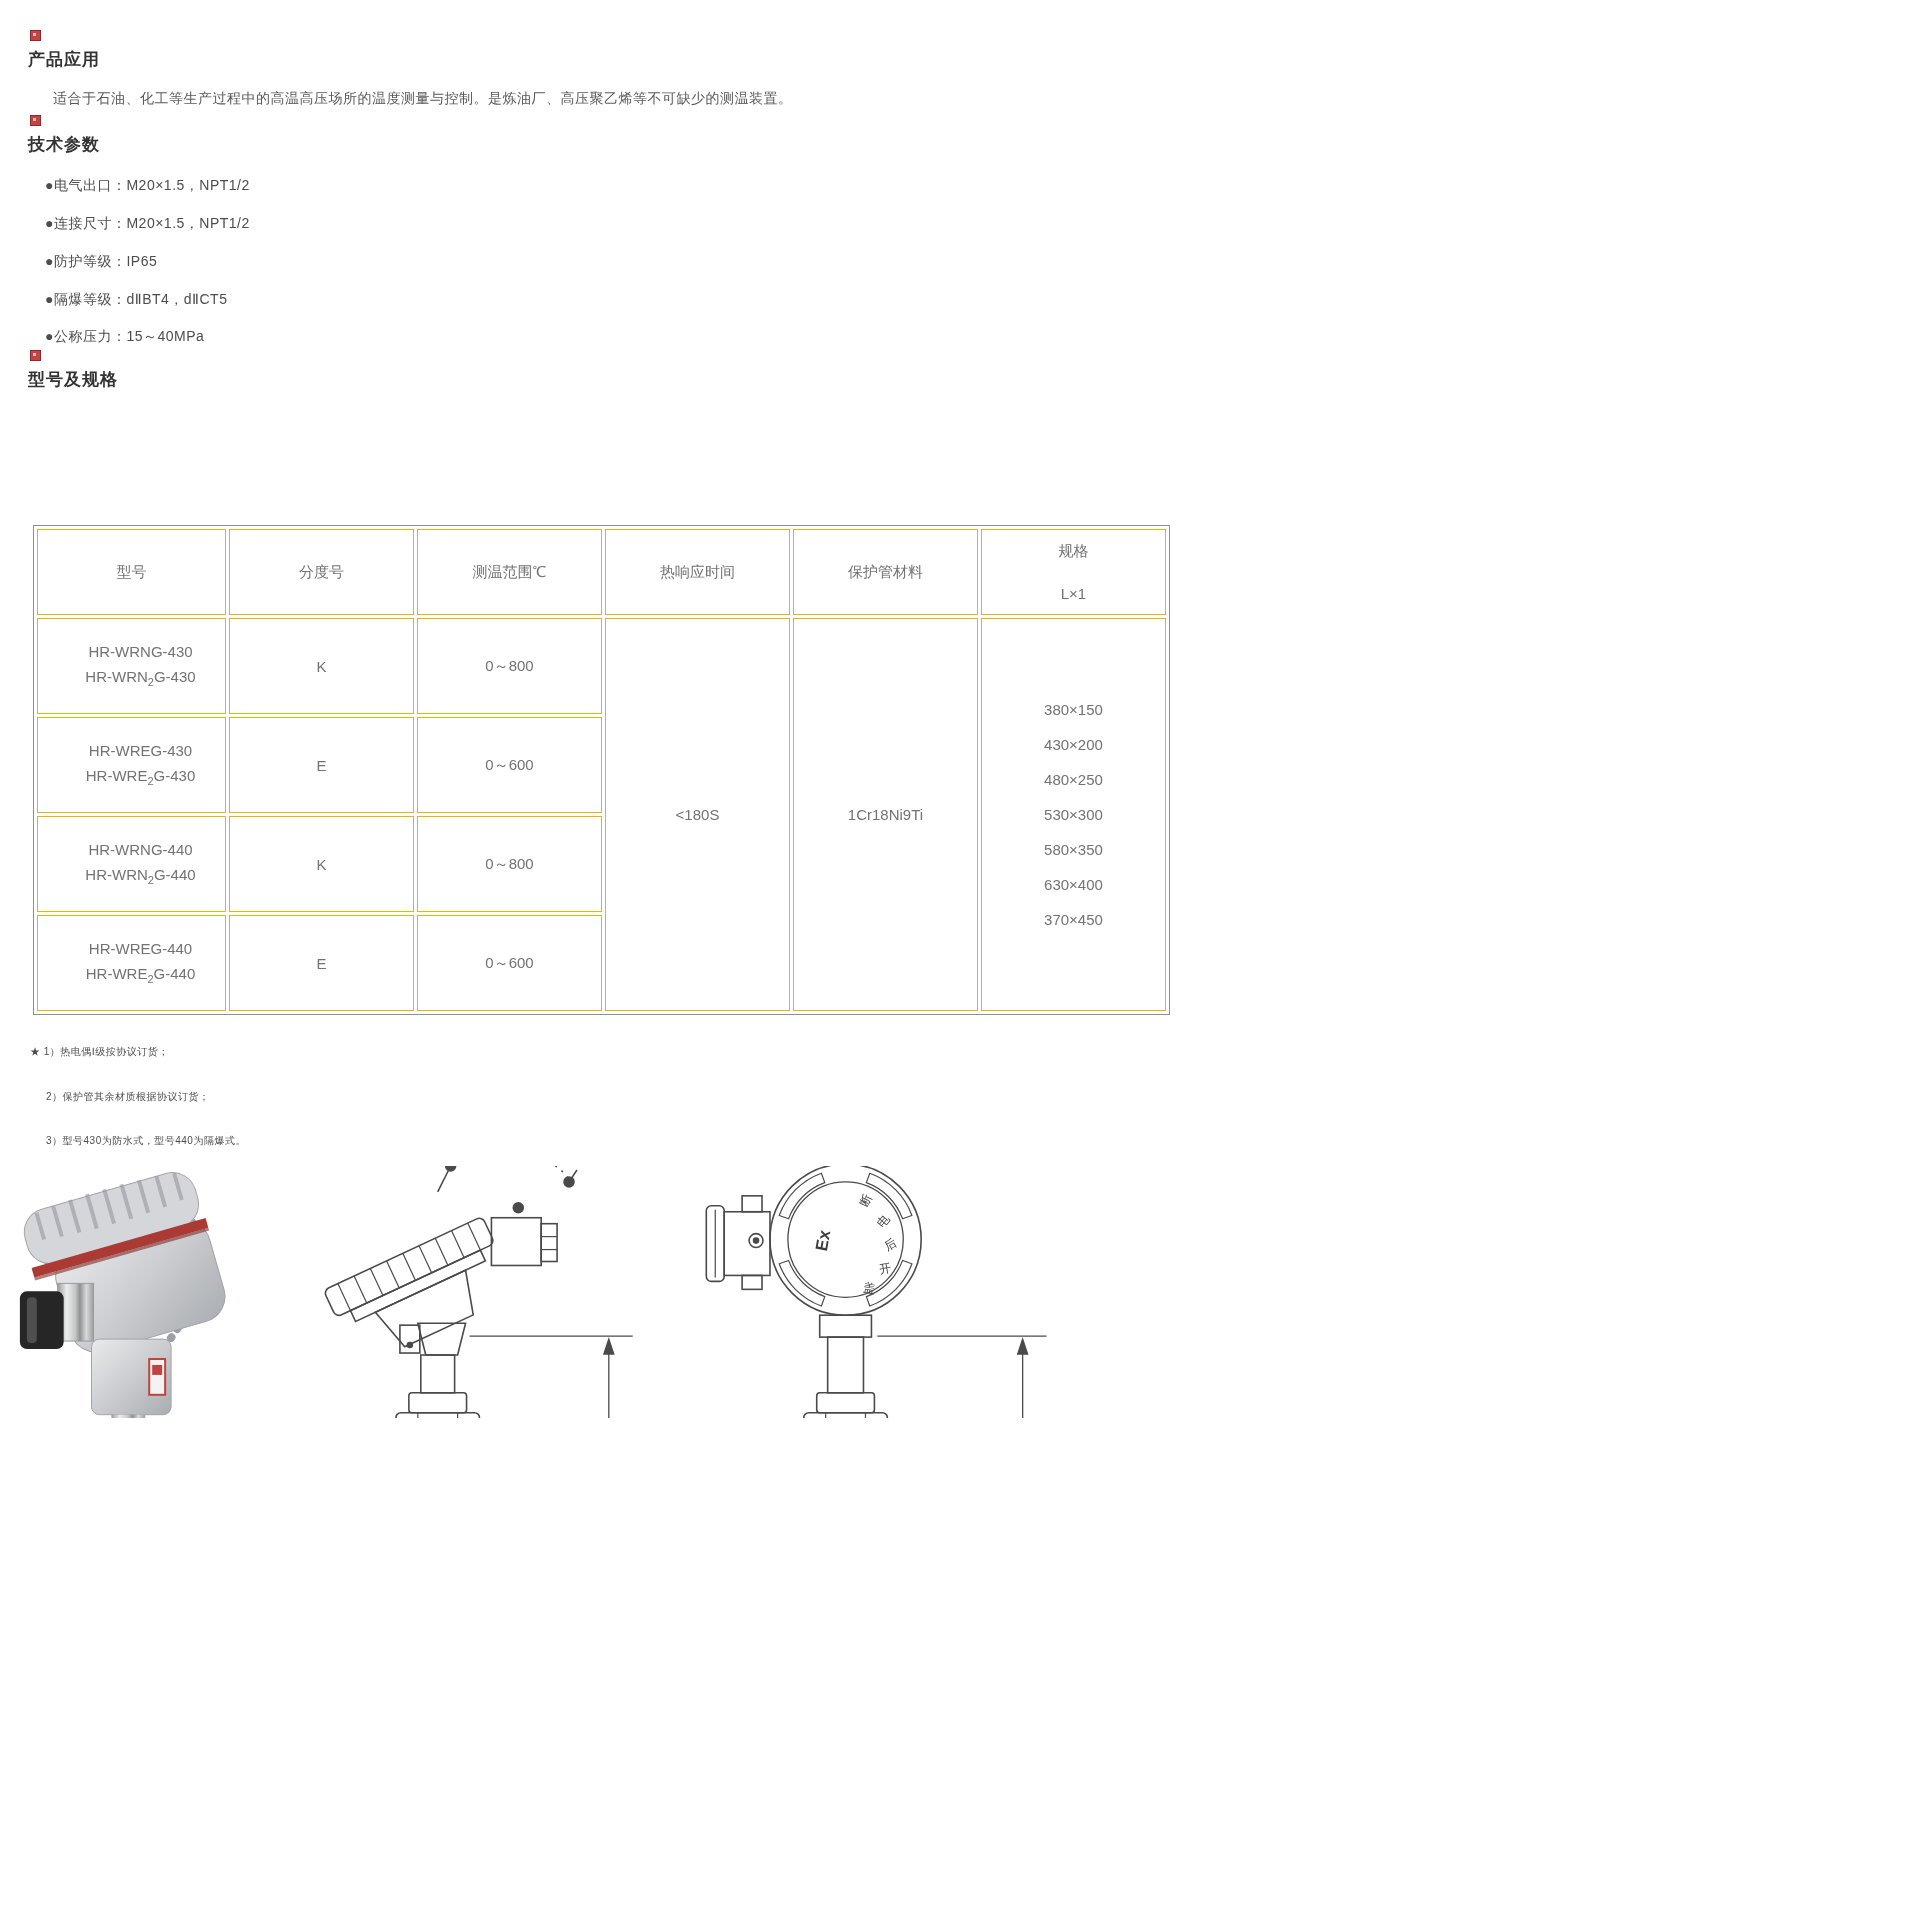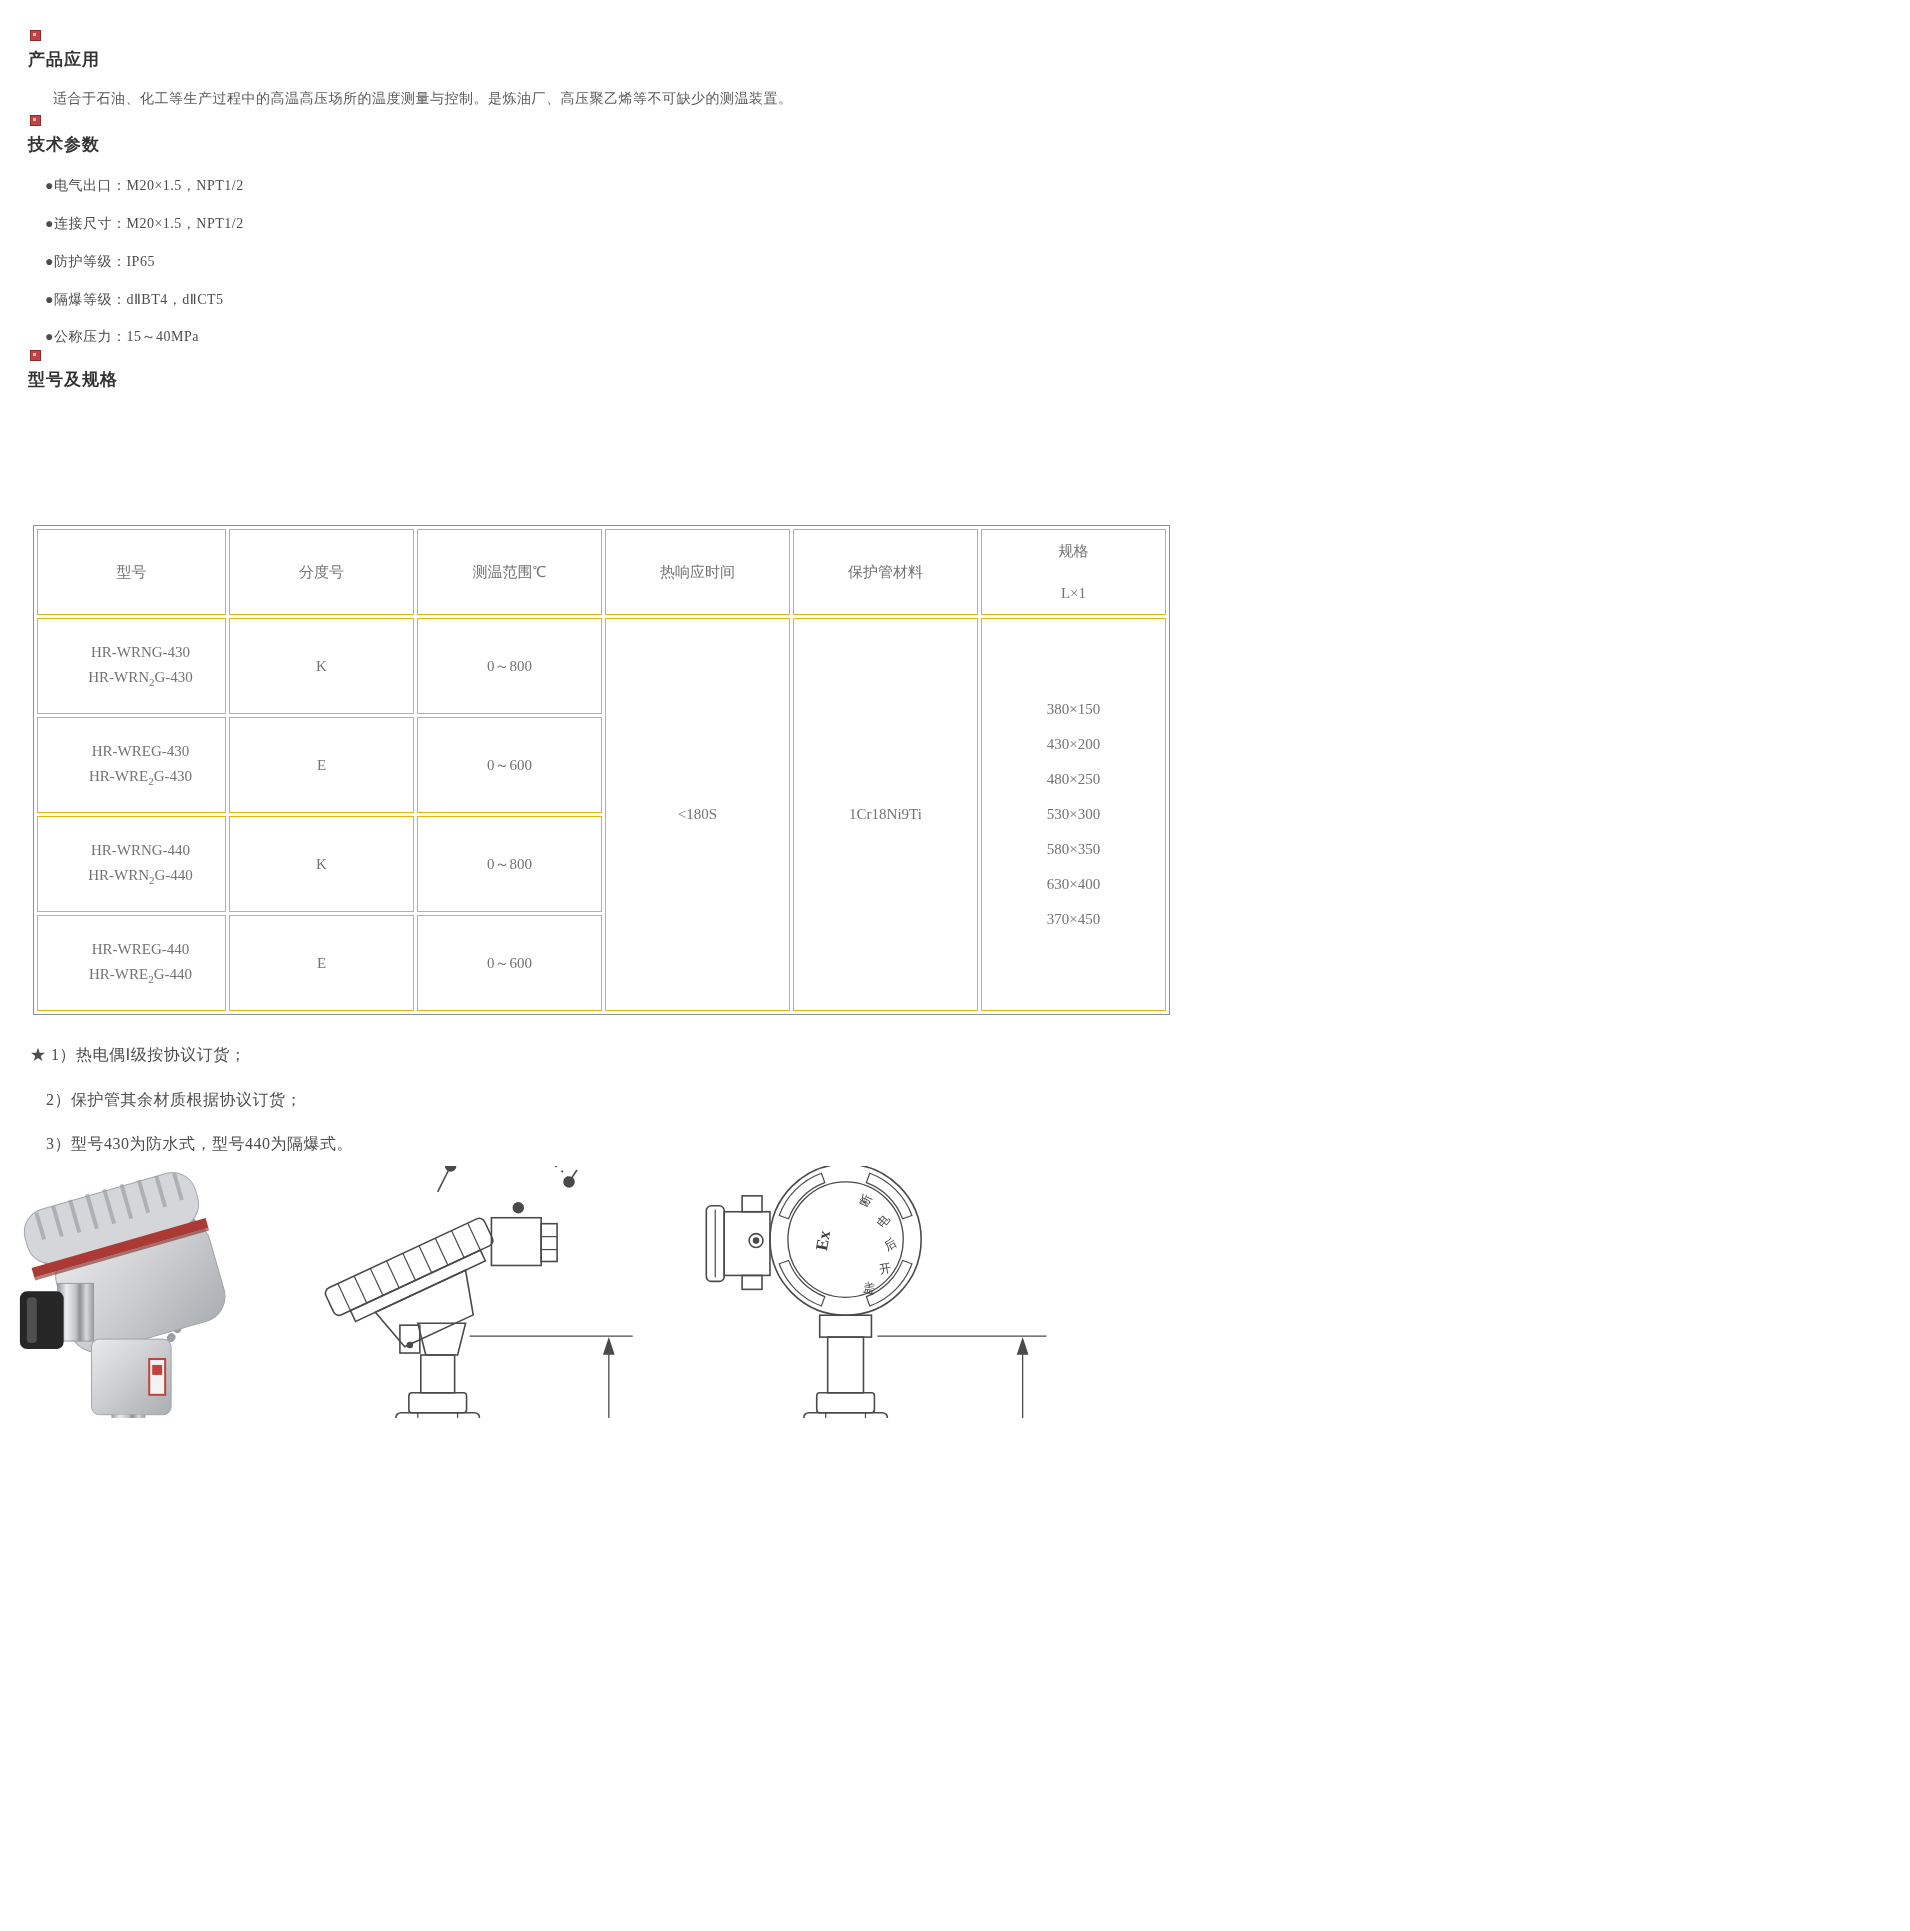--- a/index.html
+++ b/index.html
@@ -1,35 +1,35 @@
 <!DOCTYPE html>
 <html><head>
 <meta charset="utf-8">
 <style>
   * { margin:0; padding:0; box-sizing:border-box; }
   html,body { background:#ffffff; }
   .page {
     position:relative; width:1910px; height:1418px;
     background:#ffffff; overflow:hidden;
-    font-family:Liberation Serif, serif;
+    font-family:Liberation Sans, sans-serif;
     color:#4d4d4d;
   }
   .abs { position:absolute; }
   .ph-icon {
     position:absolute; width:11px; height:11px;
     background:#c04543; border:1px solid #8e2a2a;
   }
   .ph-icon::after {
     content:""; position:absolute; left:2px; top:2px; width:3px; height:3px;
     background:#e8b6b5;
   }
   .sec-title { font-size:17px; font-weight:bold; color:#333333; letter-spacing:1px; }
   .body-text { font-size:14px; color:#595959; letter-spacing:0.5px; }
   .param-item { font-size:14px; color:#4d4d4d; letter-spacing:0.5px; }
-  .note-line { font-size:16px; color:#4d4d4d; letter-spacing:0.5px; }
+  .note-line { font-size:10px; color:#4d4d4d; letter-spacing:0.5px; }
 
   table.spec {
     position:absolute; left:33px; top:525px;
     width:1132px; table-layout:fixed;
     border-collapse:separate; border-spacing:3px;
     border:1px solid #909090; background:#ffffff;
   }
   table.spec td {
     border:1px solid #eab308;
     text-align:center; vertical-align:middle;

